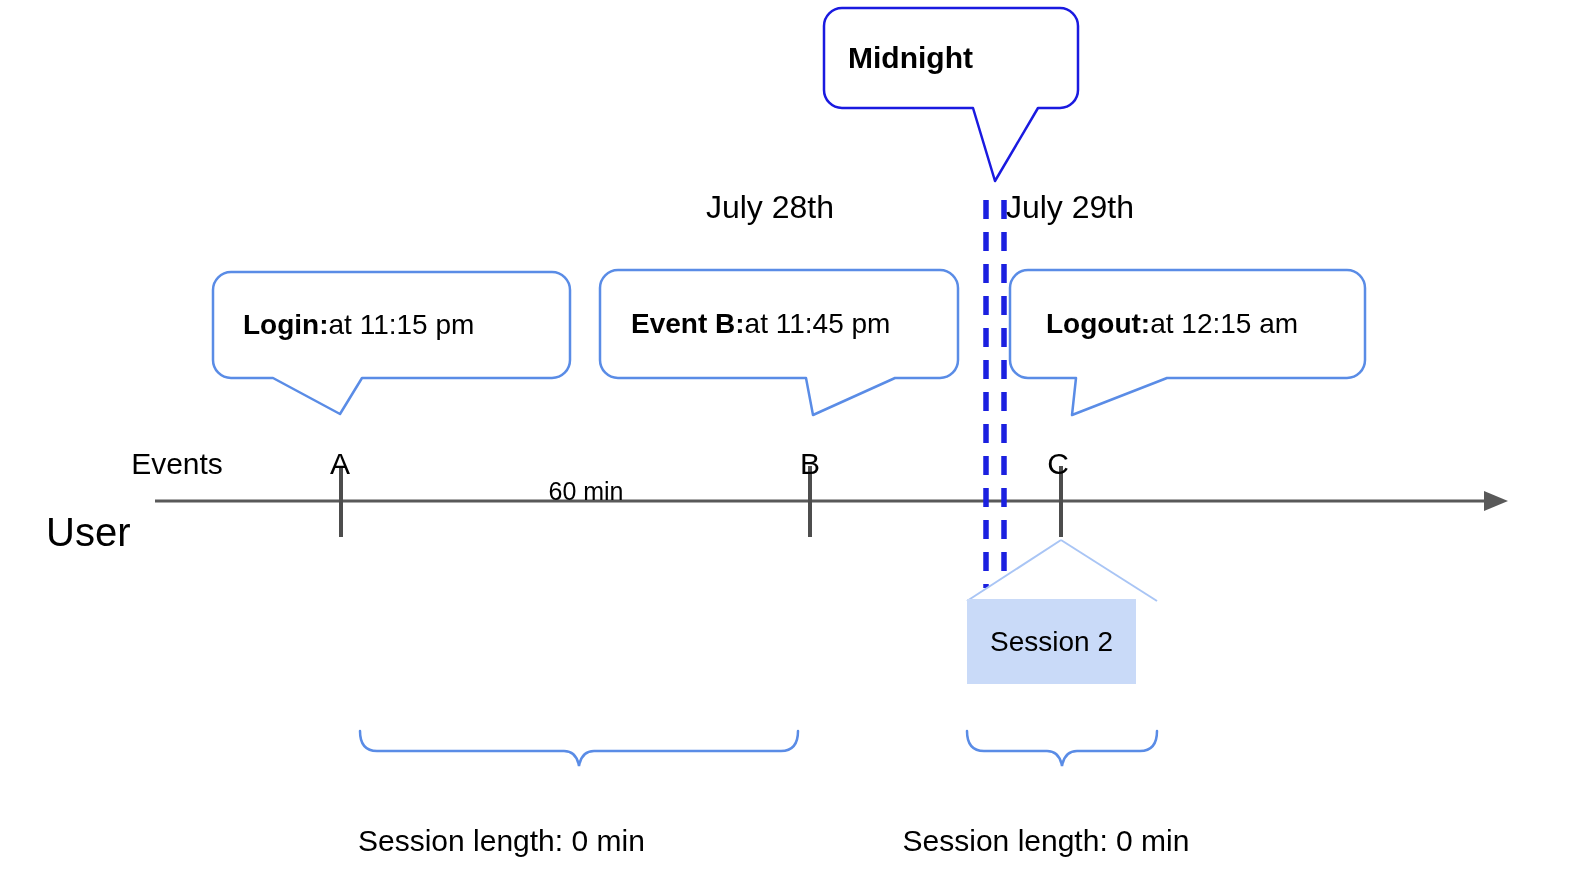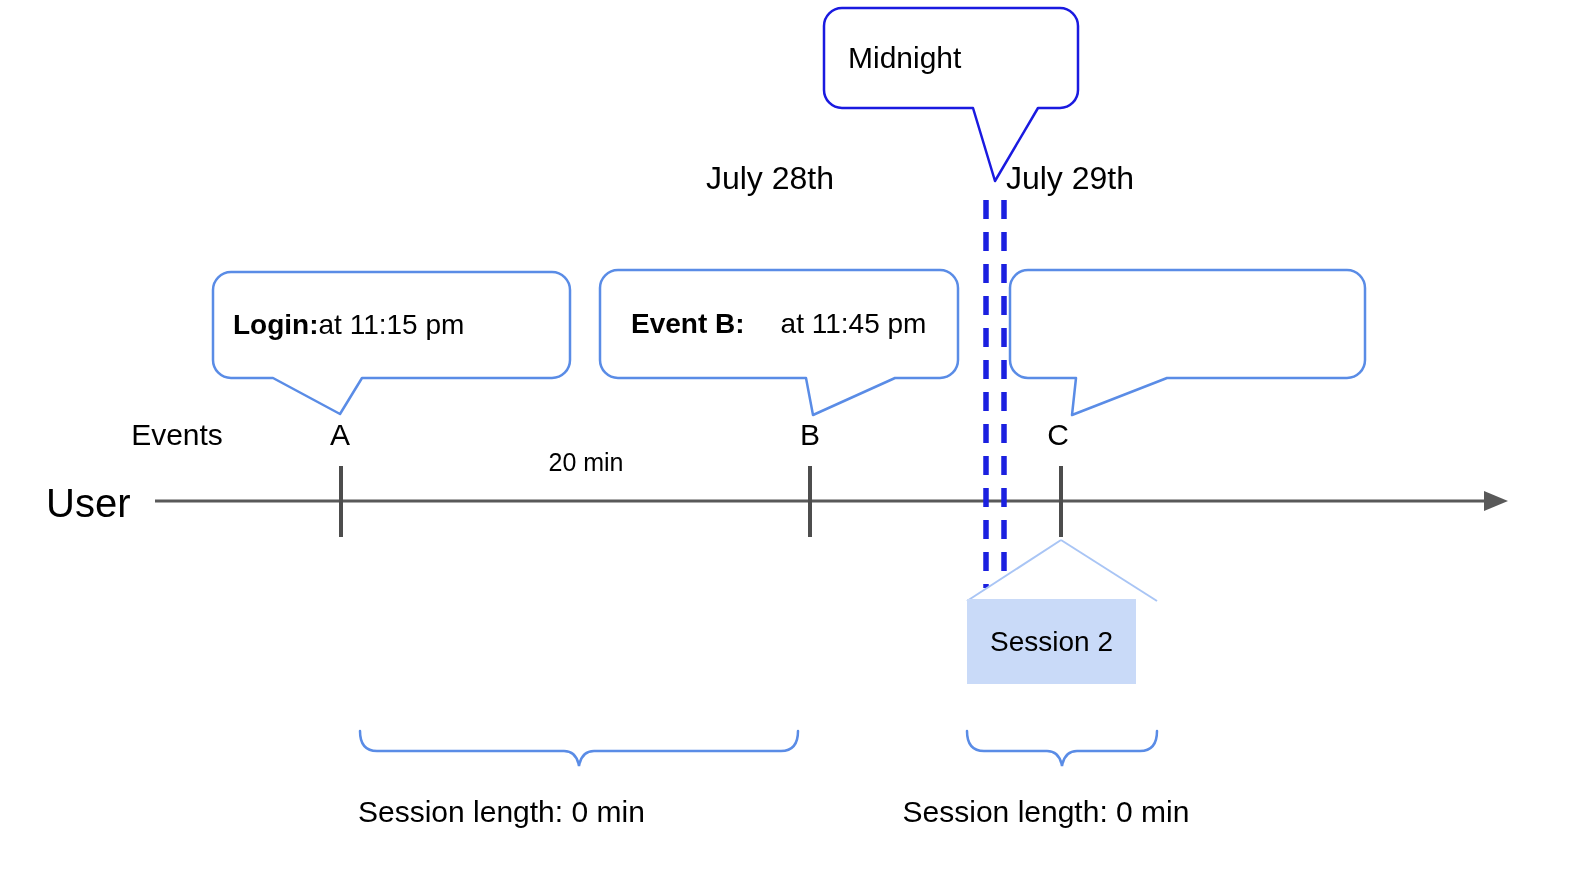--- a/index.html
+++ b/index.html
@@ -17,21 +17,21 @@
   .timeline{stroke:var(--timeline-gray);stroke-width:3;fill:none;}
   .arrowhead{fill:var(--timeline-gray);stroke:none;}
   .tick{stroke:var(--tick-gray);stroke-width:4;fill:none;}
   .dashline{stroke:var(--dash-blue);stroke-width:5.5;stroke-dasharray:19 13;fill:none;}
   .funnel{stroke:var(--funnel-blue);stroke-width:2;fill:none;}
   .bubble{fill:#ffffff;stroke:var(--bubble-blue);stroke-width:2.5;stroke-linejoin:round;}
   .bubble.dark{stroke:var(--midnight-blue);}
   .brace{fill:none;stroke:var(--bubble-blue);stroke-width:2.5;stroke-linecap:round;}
 
   
-  .lbl{position:absolute;white-space:nowrap;line-height:1.15;}
+  .lbl{position:absolute;white-space:nowrap;line-height:1.15;margin-top:29px;}
   .centerx{transform:translateX(-50%);}
   .bubble-label{position:absolute;display:flex;align-items:center;font-size:28px;white-space:nowrap;}
   .bubble-label b{font-weight:bold;}
   .session-box{
     position:absolute;background:var(--session-fill);
     display:flex;align-items:center;justify-content:center;
     font-size:28px;white-space:nowrap;
   }
 </style>
 </head>
@@ -74,43 +74,47 @@
              C 581,755 586,751 594,751 L 781,751 C 793,751 798,744 798,731"></path>
 
     <path class="brace" d="M 967,731 C 967,744 972,751 984,751 L 1047,751 C 1055,751 1060,755 1062,766
              C 1064,755 1069,751 1077,751 L 1140,751 C 1152,751 1157,744 1157,731"></path>
   </svg>
 
   <div class="session-box" style="left:967px;top:599px;width:169px;height:85px;">
     <span>Session 2</span>
   </div>
 
-  <div class="bubble-label" style="left:824px;top:8px;width:254px;height:100px;padding-left:24px;font-weight:normal;font-size:30px;">
+  <div class="bubble-label" style="left:824px;top:8px;width:254px;height:100px;padding-left:24px;font-weight:bold;font-size:30px;">
     <span>Midnight</span>
   </div>
 
-  <div class="bubble-label" style="left:214px;top:272px;width:357px;height:106px;padding-left:19px;">
+  <div class="bubble-label" style="left:224px;top:272px;width:357px;height:106px;padding-left:19px;">
     <b>Login:</b>
       <span> at 11:15 pm</span>
   </div>
 
-  <div class="bubble-label" style="left:600px;top:270px;width:358px;height:108px;padding-left:31px;gap:36px;">
+  <div class="bubble-label" style="left:600px;top:270px;width:358px;height:108px;padding-left:31px;">
     <b>Event B:</b>
       <span> at 11:45 pm</span>
   </div>
 
+  <div class="bubble-label" style="left:1010px;top:270px;width:355px;height:108px;padding-left:36px;">
+    <b>Logout:</b>
+      <span> at 12:15 am</span>
+  </div>
 
   <div class="lbl centerx" style="left:770px;top:160px;font-size:32px;">July 28th</div>
   <div class="lbl centerx" style="left:1070px;top:160px;font-size:32px;">July 29th</div>
 
   <div class="lbl" style="left:46px;top:480px;font-size:40px;">User</div>
   <div class="lbl centerx" style="left:177px;top:418px;font-size:30px;">Events</div>
 
   <div class="lbl centerx" style="left:340px;top:418px;font-size:30px;">A</div>
   <div class="lbl centerx" style="left:810px;top:418px;font-size:30px;">B</div>
   <div class="lbl centerx" style="left:1058px;top:418px;font-size:30px;">C</div>
 
-  <div class="lbl centerx" style="left:586px;top:448px;font-size:25px;">20 min</div>
+  <div class="lbl centerx" style="left:586px;top:448px;font-size:25px;">60 min</div>
 
   <div class="lbl" style="left:358px;top:795px;font-size:30px;">Session length: 0 min</div>
   <div class="lbl centerx" style="left:1046px;top:795px;font-size:30px;">Session length: 0 min</div>
 
 </div>
 
 </body></html>

